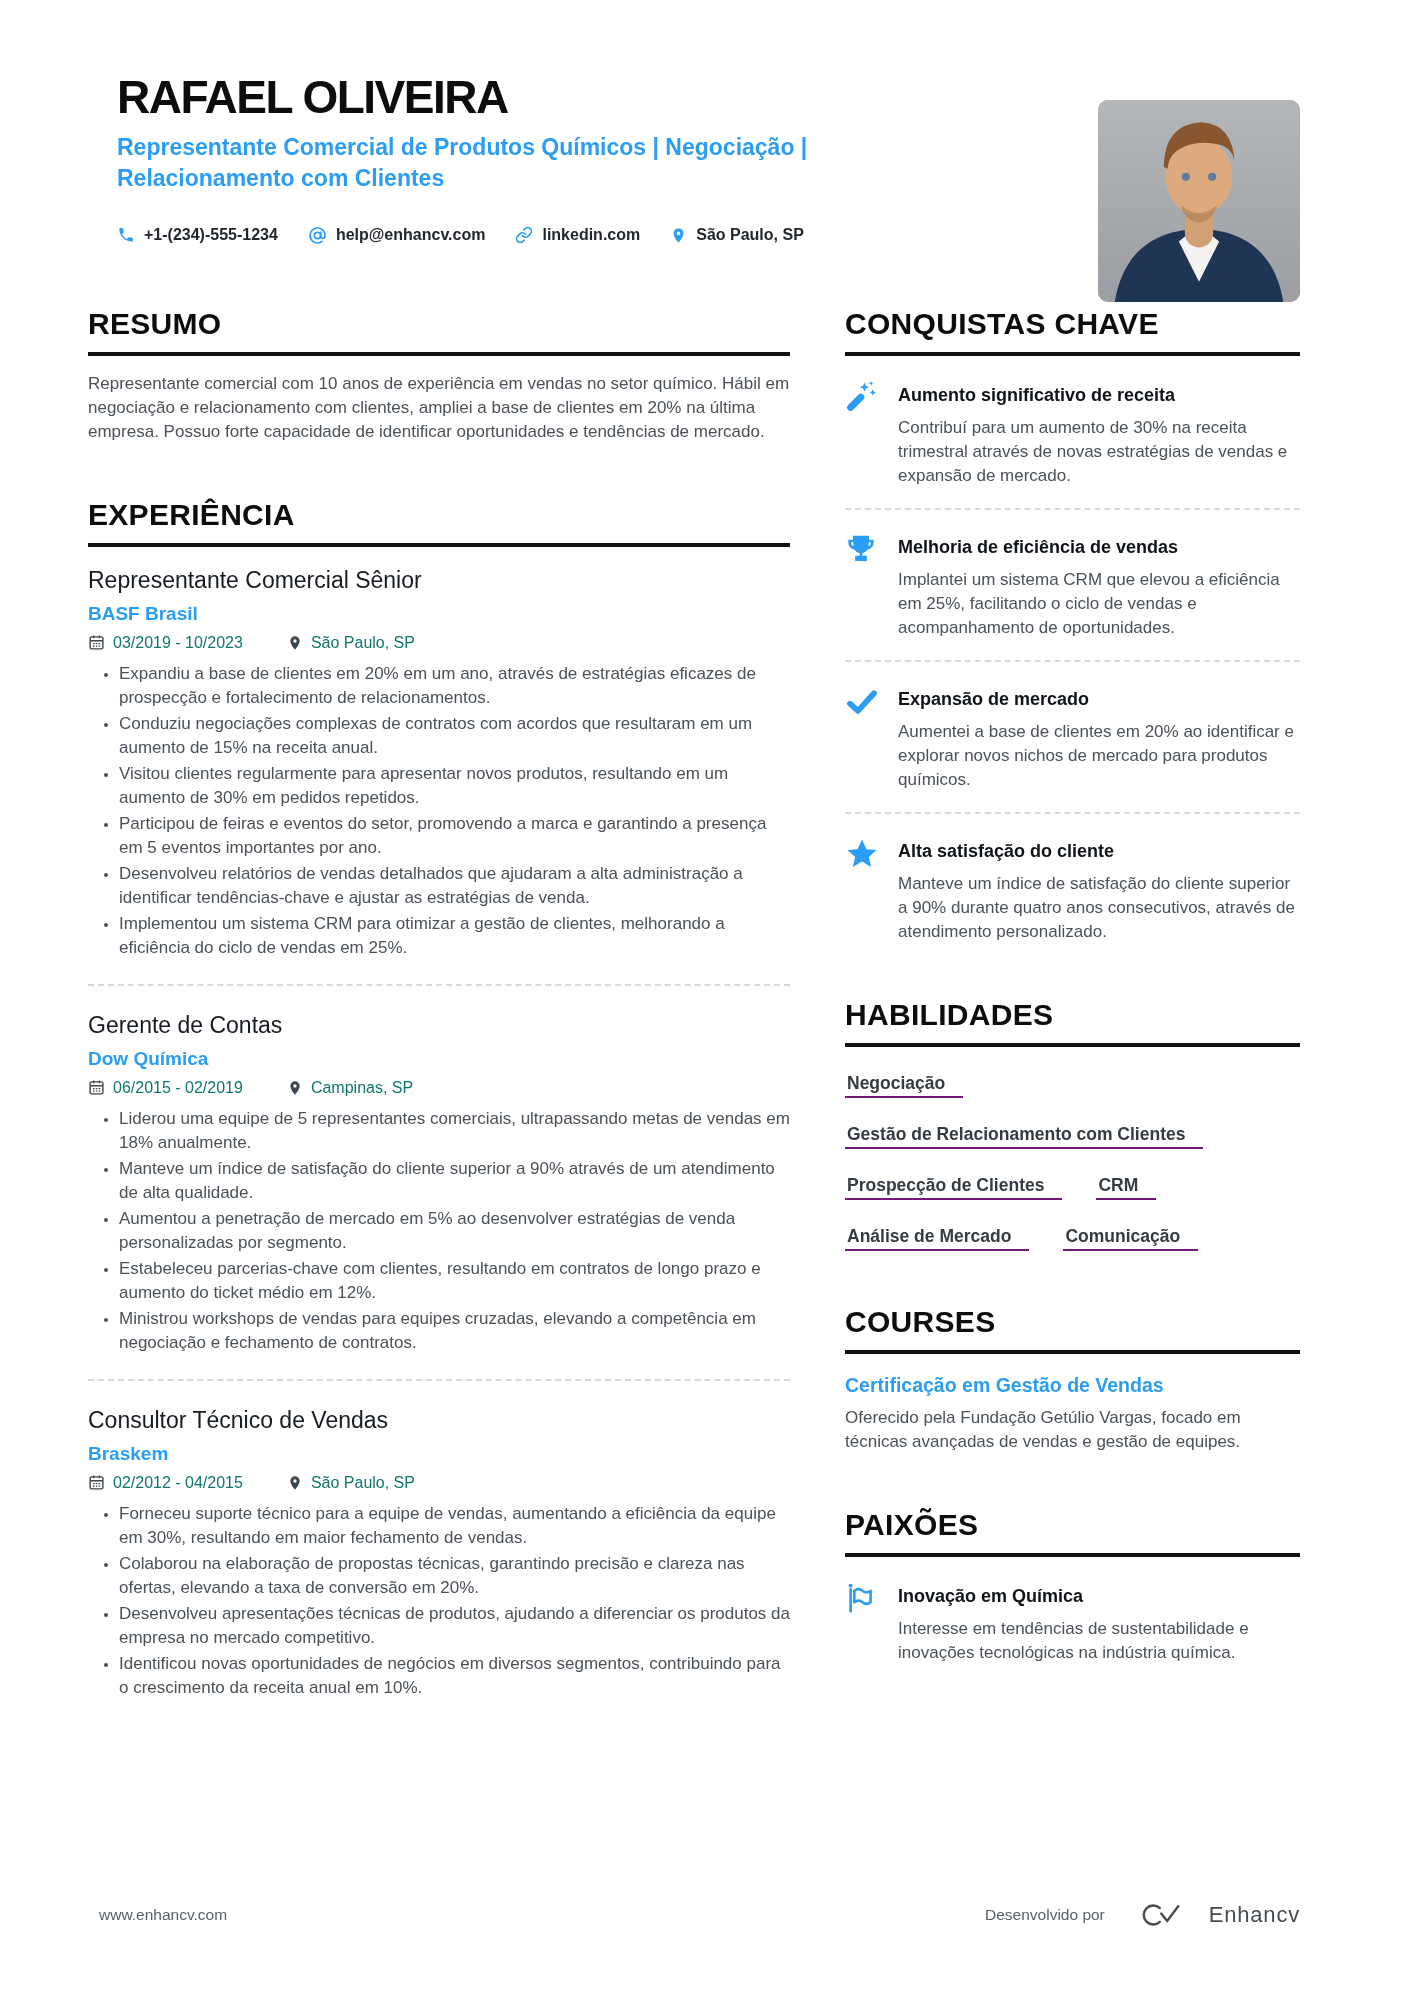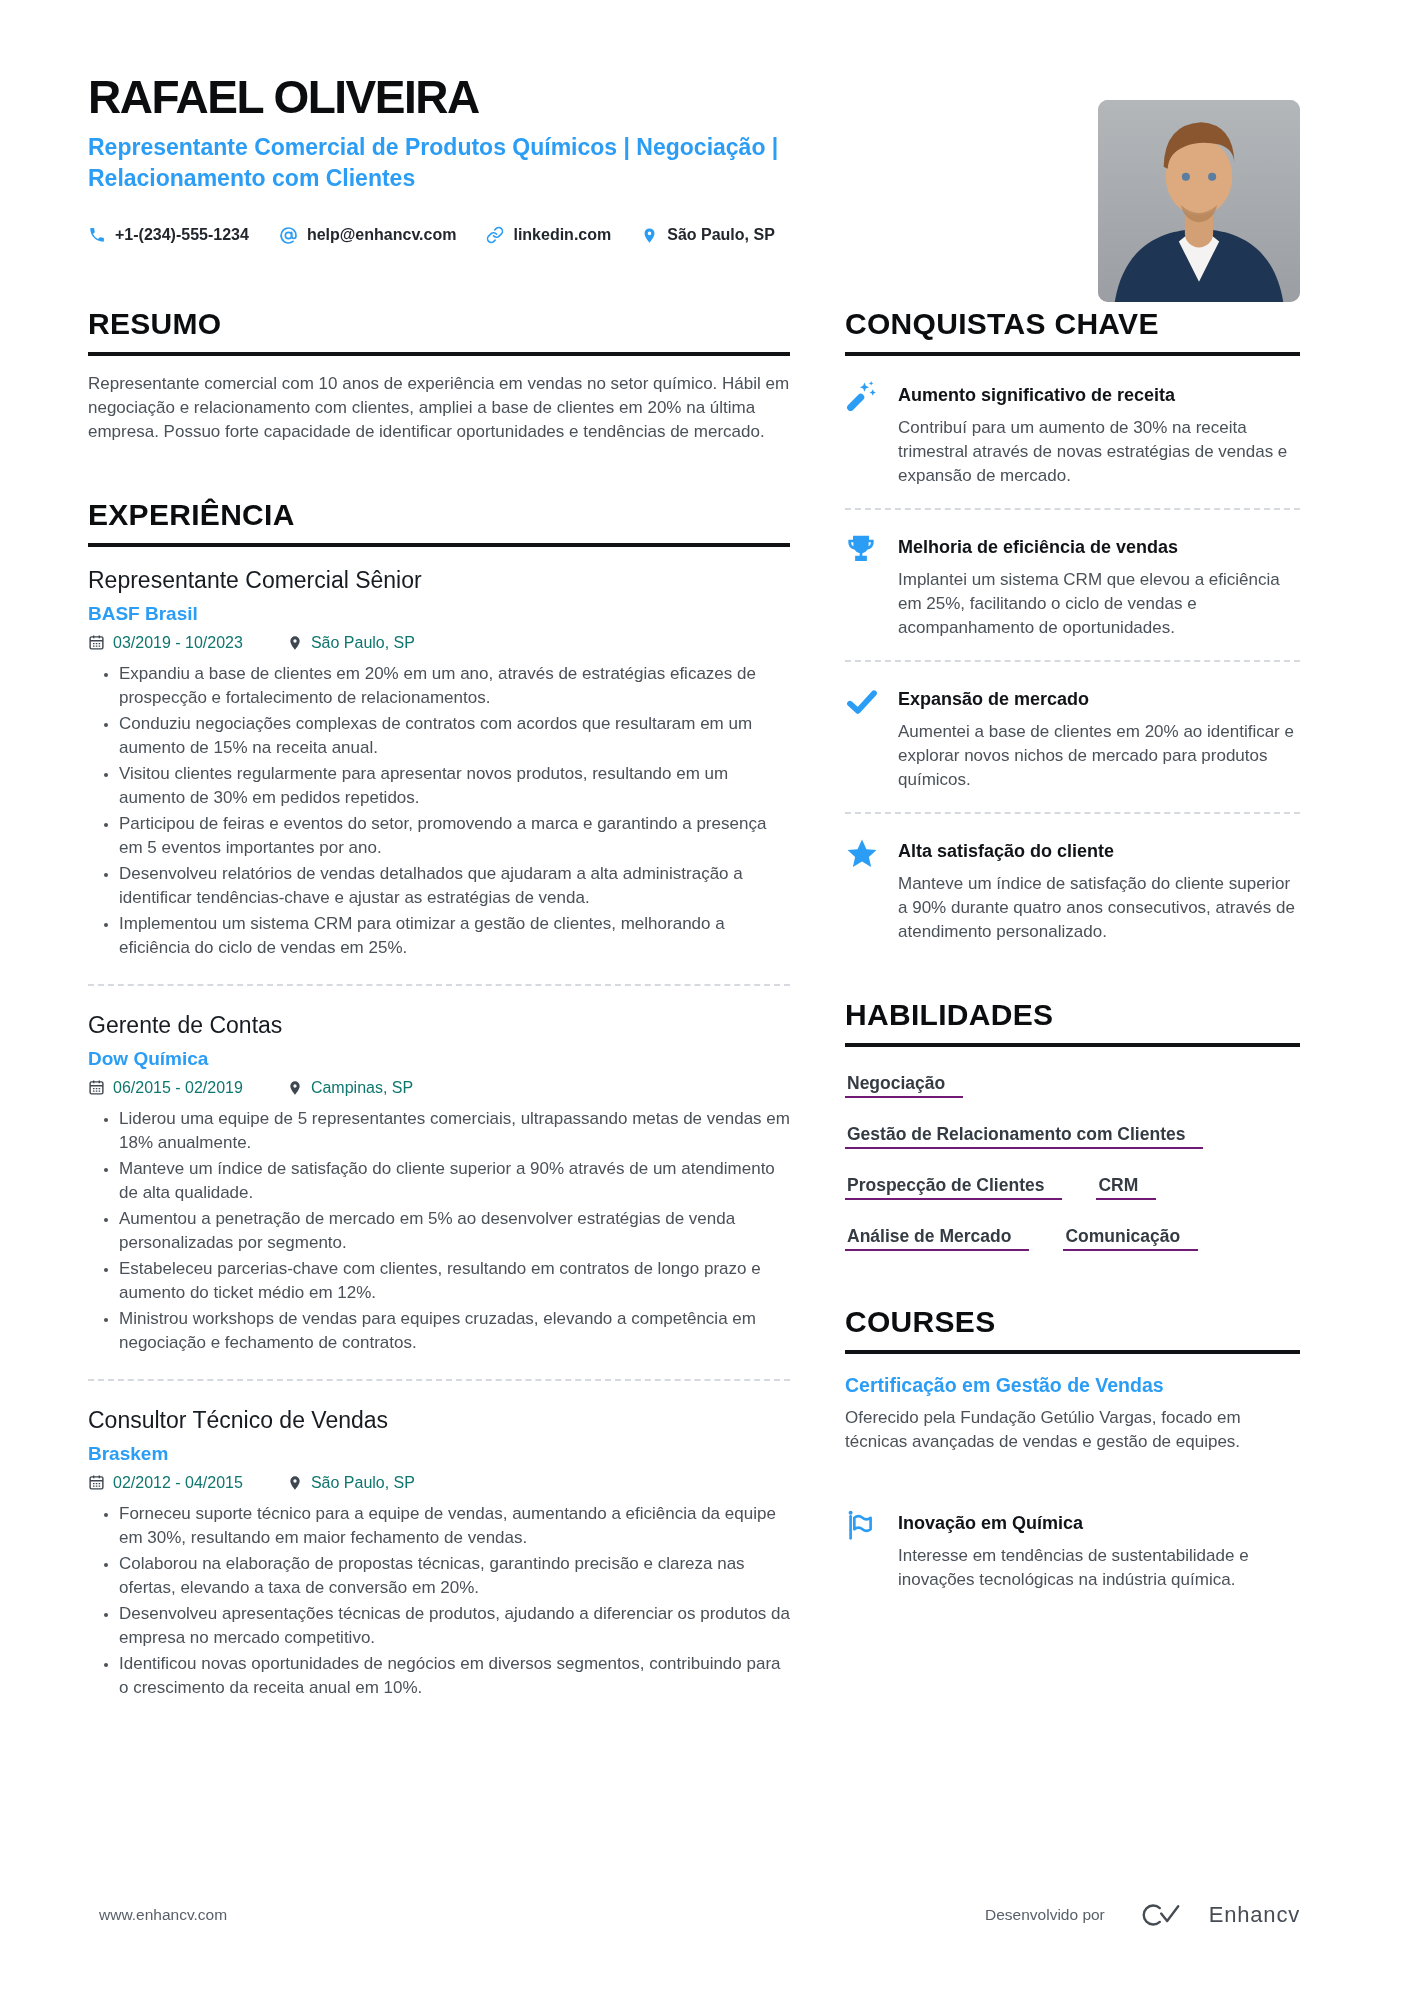--- a/index.html
+++ b/index.html
@@ -8,21 +8,21 @@
     width: 1410px; height: 1995px;
     background: #ffffff;
     font-family: "Liberation Sans", sans-serif;
     color: #171c22;
     position: relative;
     overflow: hidden;
   }
   .page { width: 1410px; height: 1995px; position: relative; padding: 74px 110px 0 88px; }
 
   
-  header { position: relative; }
+  header { position: relative; margin-left: 29px; }
   .name {
     font-size: 46px; font-weight: bold; letter-spacing: -1.5px;
     line-height: 1.04; color: #0b0d0f; margin: 0;
   }
   .headline { margin-top: 10px; }
   .title-line { color: var(--accent); font-weight: bold; font-size: 23px; line-height: 31px; }
   .contact { display: flex; align-items: center; gap: 30px; margin-top: 32px; }
   .contact .c-item { display: flex; align-items: center; gap: 9px; font-size: 16px; font-weight: bold; color: #22272d; }
   .photo {
     position: absolute; top: 26px; right: 0; width: 202px; height: 202px;
@@ -332,20 +332,21 @@
         <h2>COURSES</h2>
         <div class="course-list">
             <div class="course">
               <h3>Certificação em Gestão de Vendas</h3>
               <p>Oferecido pela Fundação Getúlio Vargas, focado em técnicas avançadas de vendas e gestão de equipes.</p>
             </div>
           </div>
       </section>
 
       <section class="sec">
+        <h2>PAIXÕES</h2>
         <div class="ach-list">
             <div class="ach">
               <span class="a-icon icon-inline">
                 <svg viewBox="0 0 24 24" width="32" height="32" fill="none" stroke="#2b9df4" stroke-width="2" stroke-linejoin="round">
                   <circle cx="4.2" cy="2.8" r="1.5" fill="#2b9df4" stroke="none"></circle>
                   <path d="M4.2 5.5V22" stroke-linecap="round"></path>
                   <path d="M7 6.6c2-1.6 4.2-1.6 6.1 0s4.1 1.6 6.1 0v8.6c-2 1.6-4.2 1.6-6.1 0s-4.1-1.6-6.1 0z"></path>
                 </svg>
               </span>
               <span>

